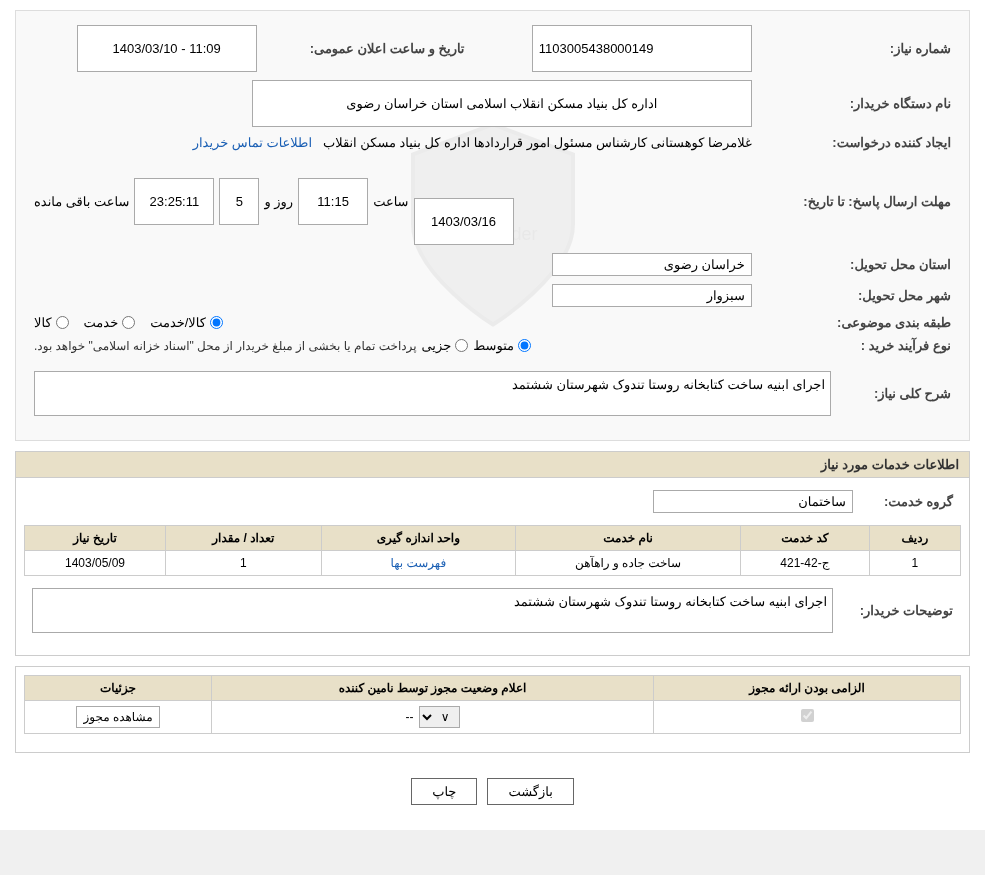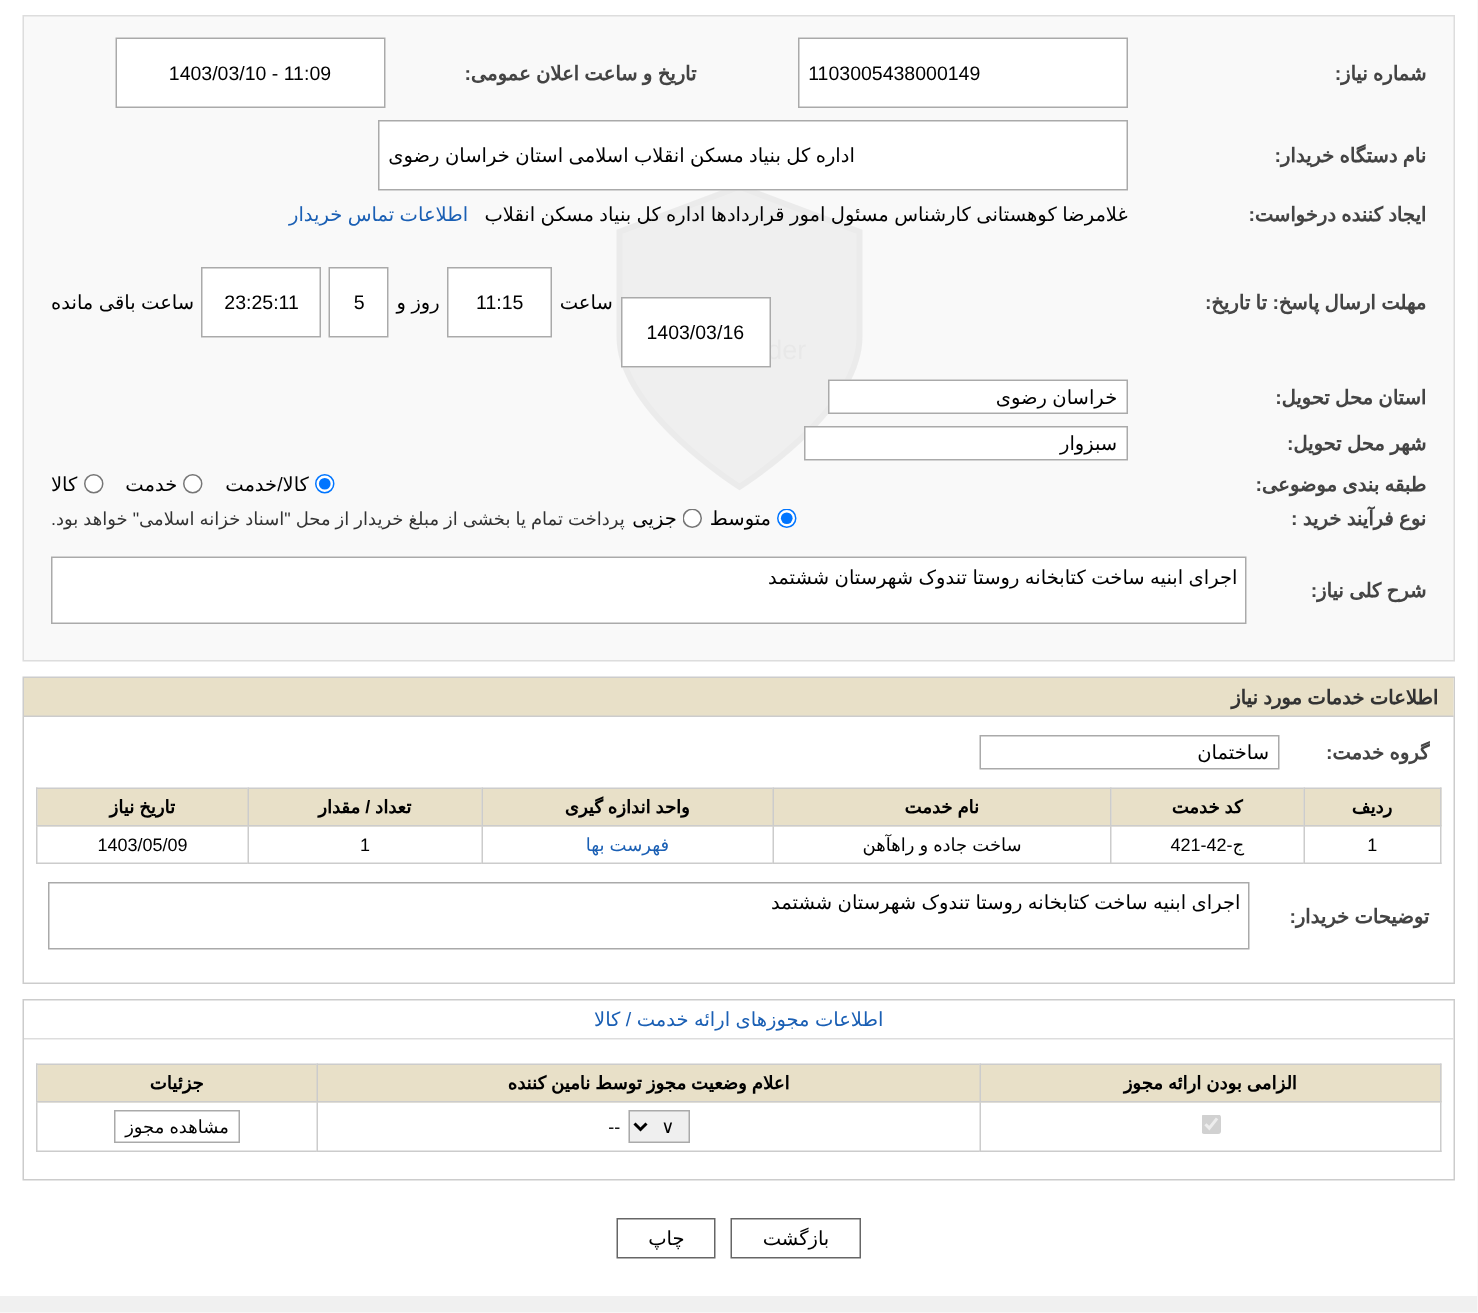--- a/index.html
+++ b/index.html
@@ -214,21 +214,21 @@
             <span class="input-box" style="width:220px; text-align:left; direction:ltr;">1103005438000149</span>
           </td>
           <td class="label-cell">تاریخ و ساعت اعلان عمومی:</td>
           <td class="value-cell">
             <span class="input-box" style="width:180px; text-align:center;">1403/03/10 - 11:09</span>
           </td>
         </tr>
         <tr>
           <td class="label-cell">نام دستگاه خریدار:</td>
           <td class="value-cell" colspan="3">
-            <span class="input-box" style="width:500px; direction:rtl; text-align:left;">اداره کل بنیاد مسکن انقلاب اسلامی استان خراسان رضوی</span>
+            <span class="input-box" style="width:500px; direction:rtl; text-align:center;">اداره کل بنیاد مسکن انقلاب اسلامی استان خراسان رضوی</span>
           </td>
         </tr>
         <tr>
           <td class="label-cell">ایجاد کننده درخواست:</td>
           <td class="value-cell" colspan="3">
             <span>غلامرضا کوهستانی کارشناس مسئول امور قراردادها اداره کل بنیاد مسکن انقلاب</span>
             &nbsp;
             <a class="blue-link" href="#">اطلاعات تماس خریدار</a>
           </td>
         </tr>
@@ -248,21 +248,21 @@
         </tr>
         <tr>
           <td class="label-cell">استان محل تحویل:</td>
           <td class="value-cell" colspan="3">
             <span class="input-box-rtl" style="width:200px;">خراسان رضوی</span>
           </td>
         </tr>
         <tr>
           <td class="label-cell">شهر محل تحویل:</td>
           <td class="value-cell" colspan="3">
-            <span class="input-box-rtl" style="width:216px;">سبزوار</span>
+            <span class="input-box-rtl" style="width:200px;">سبزوار</span>
           </td>
         </tr>
         <tr>
           <td class="label-cell">طبقه بندی موضوعی:</td>
           <td class="value-cell" colspan="3">
             <div class="radio-group">
               <div class="radio-item">
                 <input type="radio" name="category" checked="" style="">
                 <span>کالا/خدمت</span>
               </div>
@@ -352,21 +352,20 @@
             <td>
               <div style="border:1px solid #aaa; background:#fff; padding:5px; min-height:45px; direction:rtl; text-align:right; font-size:13px; width:100%;">اجرای ابنیه ساخت کتابخانه روستا تندوک شهرستان ششتمد</div>
             </td>
           </tr>
         </tbody>
           </table>
       </div>
     </div>
 
     <div class="sub-section">
-      <div class="permit-section-title" style="color:#1a5fb4; font-size:13px; padding:5px; border-bottom:1px solid #ddd; text-align:center;">اطلاعات مجوزهای ارائه خدمت / کالا</div>
       <div style="padding:8px;">
         <table class="permit-table">
           <thead>
             <tr>
               <th>الزامی بودن ارائه مجوز</th>
               <th>اعلام وضعیت مجوز توسط نامین کننده</th>
               <th>جزئیات</th>
             </tr>
           </thead>
           <tbody>

